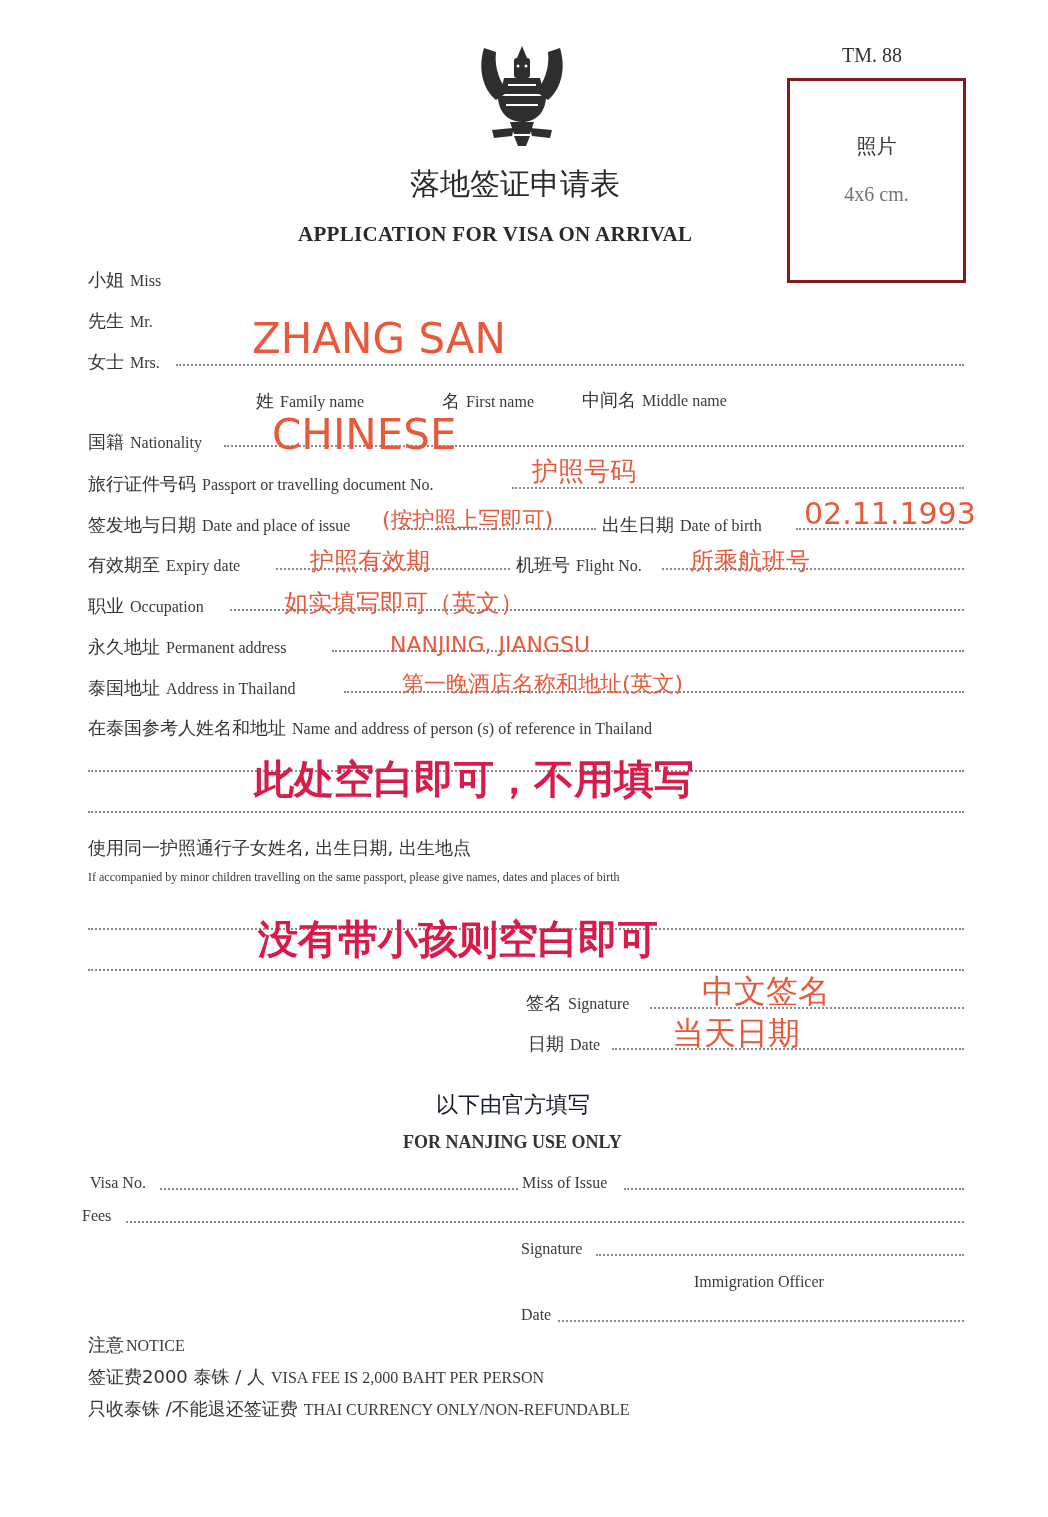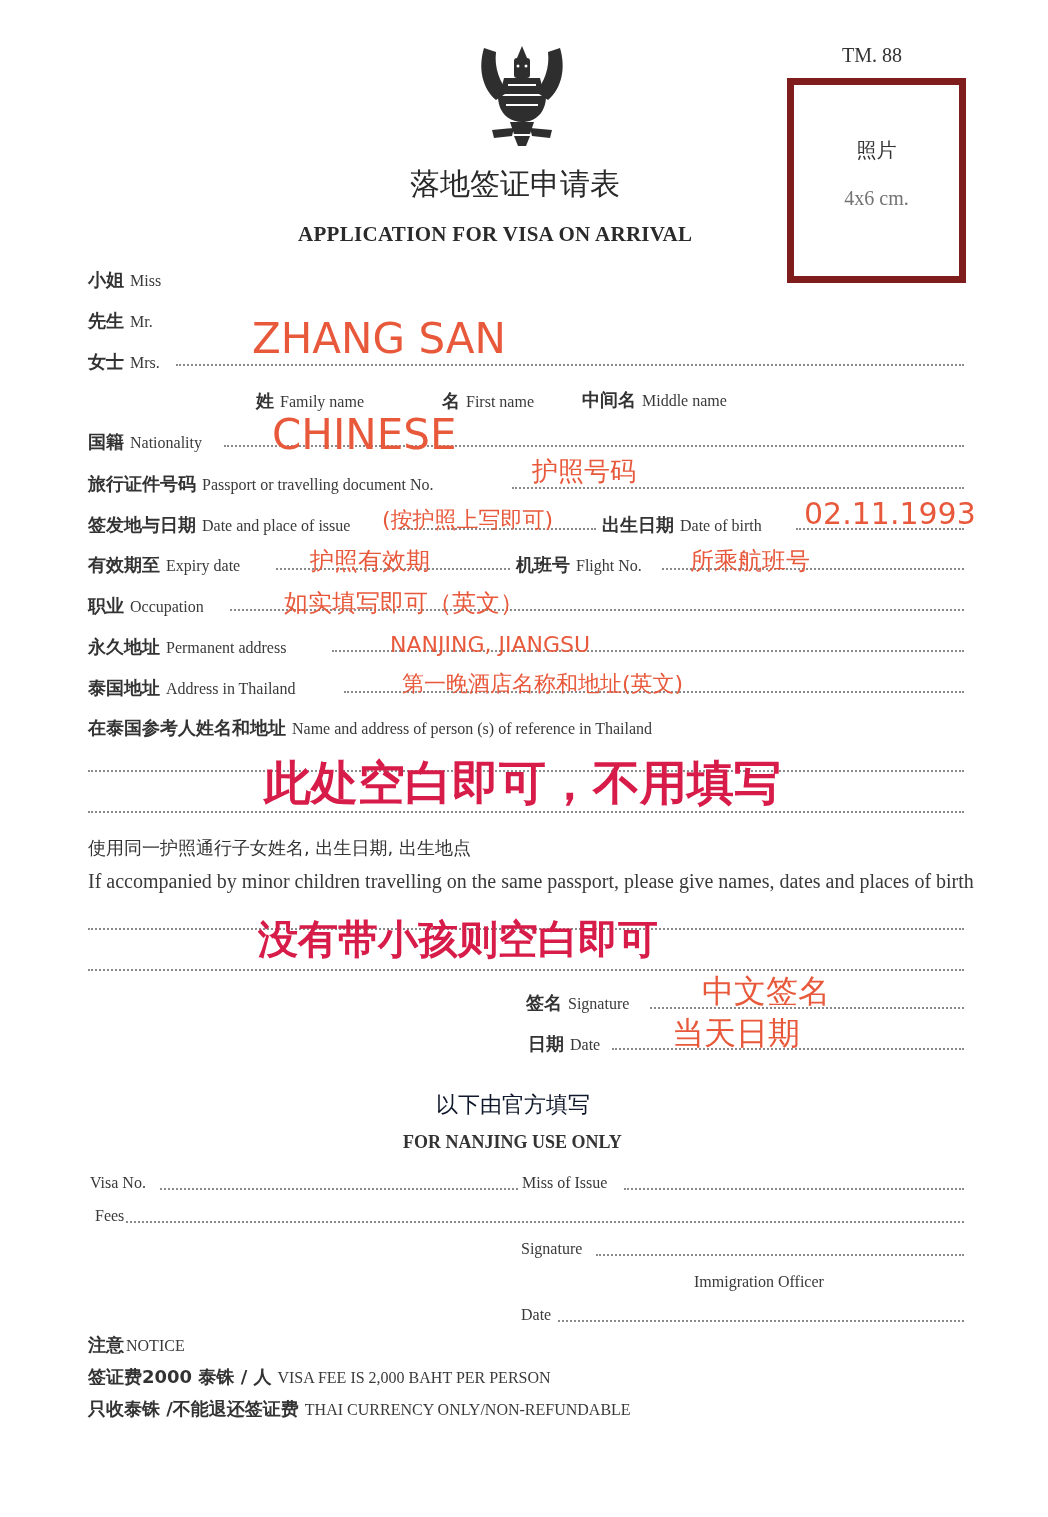--- a/index.html
+++ b/index.html
@@ -1,26 +1,26 @@
 <!DOCTYPE html>
 <html><head>
 <meta charset="utf-8">
 <style>
   * { box-sizing: border-box; margin: 0; padding: 0; }
   html, body { width: 1048px; height: 1517px; background: #ffffff; overflow: hidden; }
   body { position: relative; font-family: "Liberation Serif", "DejaVu Serif", serif; color: #333; }
   .abs { position: absolute; white-space: nowrap; }
   .lbl { font-size: 16px; color: #3a3a3a; }
-  .lbl .zh { font-family: "DejaVu Sans", sans-serif; font-size: 18px; margin-right: 6px; color: #333; font-weight: bold; }
+  .lbl .zh { font-family: "DejaVu Sans", sans-serif; font-size: 18px; margin-right: 6px; color: #333; }
   .dots { position: absolute; height: 0; border-bottom: 2px dotted #8a8a8a; }
   .fill-orange { position: absolute; white-space: nowrap; font-family: "DejaVu Sans", "Liberation Sans", sans-serif; color: #e8593c; font-weight: normal; }
   .fill-crimson { position: absolute; white-space: nowrap; font-family: "DejaVu Sans", "Liberation Sans", sans-serif; color: #d81c4a; font-weight: bold; }
   .title-zh { font-family: "DejaVu Serif", serif; font-size: 30px; color: #2a2a2a; }
   .title-en { font-family: "Liberation Serif", serif; font-weight: bold; font-size: 21px; color: #2a2a2a; letter-spacing: 0.3px; }
-  .photo-box { position: absolute; left: 787px; top: 78px; width: 179px; height: 205px; border: 7px solid #7f1d1d; }
+  .photo-box { position: absolute; left: 787px; top: 78px; width: 179px; height: 205px; border: 3px solid #7f1d1d; }
   .photo-box .pz { position: absolute; width: 100%; text-align: center; top: 52px; font-family: "DejaVu Sans", sans-serif; font-size: 20px; color: #333; }
   .photo-box .ps { position: absolute; width: 100%; text-align: center; top: 102px; font-size: 20px; color: #737373; }
   .section-zh { font-family: "DejaVu Sans", sans-serif; font-size: 22px; color: #0f172a; }
   .section-en { font-weight: bold; font-size: 18px; color: #333; }
 </style>
 </head>
 <body>
 
 <div class="abs" style="left:474px;top:38px;width:96px;height:112px;">
   <svg viewBox="0 0 96 112" width="96" height="112">
@@ -127,24 +127,24 @@
   <span class="zh">泰国地址</span><span>Address in Thailand</span>
 </div>
 <div class="dots" style="left:344px;width:620px;top:691px;"></div>
 <div class="fill-orange" style="left:402px;top:669px;font-size:22px;">第一晚酒店名称和地址(英文)</div>
 
 <div class="abs lbl" style="left:88px;top:716px;">
   <span class="zh">在泰国参考人姓名和地址</span><span>Name and address of person (s) of reference in Thailand</span>
 </div>
 <div class="dots" style="left:88px;width:876px;top:770px;"></div>
 <div class="dots" style="left:88px;width:876px;top:811px;"></div>
-<div class="fill-crimson" style="left:264px;top:752px;font-size:47px;text-align:center;">此处空白即可，不用填写</div>
+<div class="fill-crimson" style="left:254px;top:752px;font-size:40px;text-align:center;">此处空白即可，不用填写</div>
 
 <div class="abs" style="left:88px;top:836px;font-family:'DejaVu Sans',sans-serif;font-size:18px;color:#333;">使用同一护照通行子女姓名, 出生日期, 出生地点</div>
-<div class="abs" style="left:88px;top:870px;font-size:20px;color:#3a3a3a;">If accompanied by minor children travelling on the same passport, please give names, dates and places of birth</div>
+<div class="abs" style="left:88px;top:870px;font-size:12px;color:#3a3a3a;">If accompanied by minor children travelling on the same passport, please give names, dates and places of birth</div>
 <div class="dots" style="left:88px;width:876px;top:928px;"></div>
 <div class="dots" style="left:88px;width:876px;top:969px;"></div>
 <div class="fill-crimson" style="left:258px;top:912px;font-size:40px;">没有带小孩则空白即可</div>
 
 <div class="abs lbl" style="left:526px;top:991px;">
   <span class="zh">签名</span><span>Signature</span>
 </div>
 <div class="dots" style="left:650px;width:314px;top:1007px;"></div>
 <div class="fill-orange" style="left:702px;top:970px;font-size:32px;">中文签名</div>
 <div class="abs lbl" style="left:528px;top:1032px;">
@@ -154,21 +154,21 @@
 <div class="fill-orange" style="left:672px;top:1012px;font-size:32px;">当天日期</div>
 
 <div class="abs section-zh" style="left:436px;top:1090px;">以下由官方填写</div>
 <div class="abs section-en" style="left:403px;top:1132px;">FOR NANJING USE ONLY</div>
 
 <div class="abs lbl" style="left:90px;top:1174px;">Visa No.</div>
 <div class="dots" style="left:160px;width:358px;top:1188px;"></div>
 <div class="abs lbl" style="left:522px;top:1174px;">Miss of Issue</div>
 <div class="dots" style="left:624px;width:340px;top:1188px;"></div>
 
-<div class="abs lbl" style="left:95px;top:1207px;">Fees</div>
+<div class="abs lbl" style="left:82px;top:1207px;">Fees</div>
 <div class="dots" style="left:126px;width:838px;top:1221px;"></div>
 
 <div class="abs lbl" style="left:521px;top:1240px;">Signature</div>
 <div class="dots" style="left:596px;width:368px;top:1254px;"></div>
 
 <div class="abs lbl" style="left:694px;top:1273px;">Immigration Officer</div>
 
 <div class="abs lbl" style="left:521px;top:1306px;">Date</div>
 <div class="dots" style="left:558px;width:406px;top:1320px;"></div>
 

